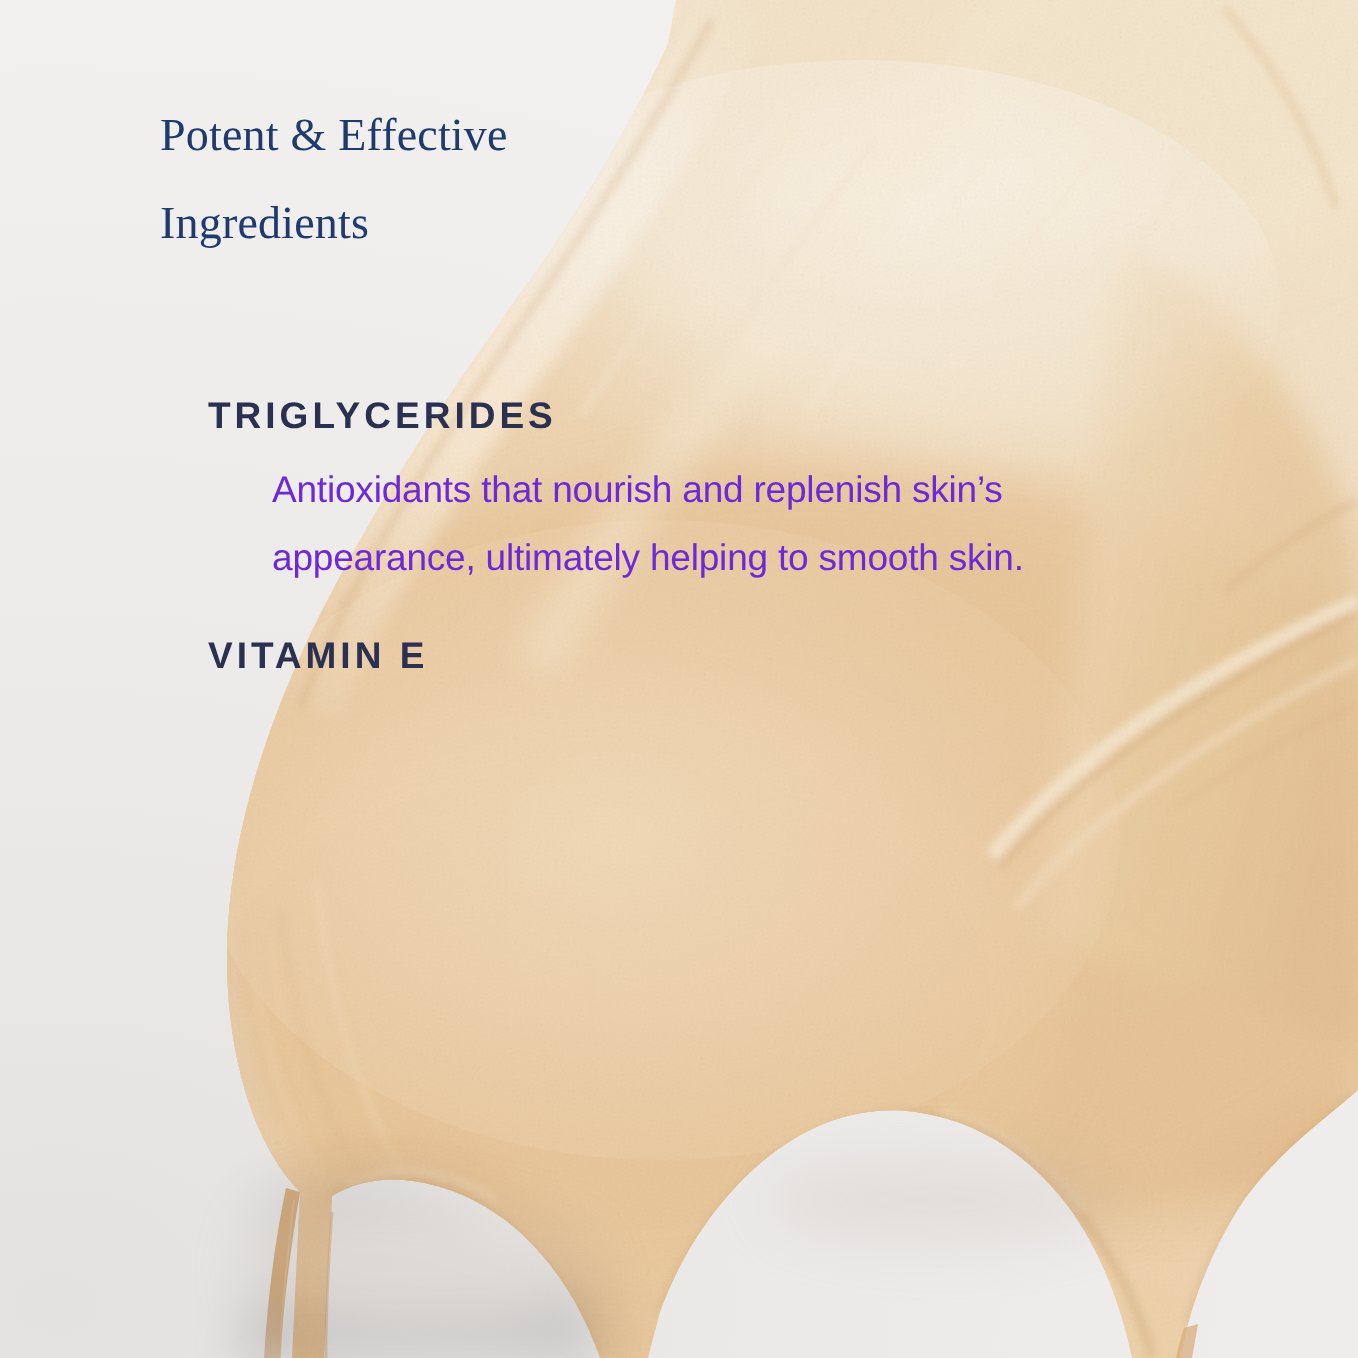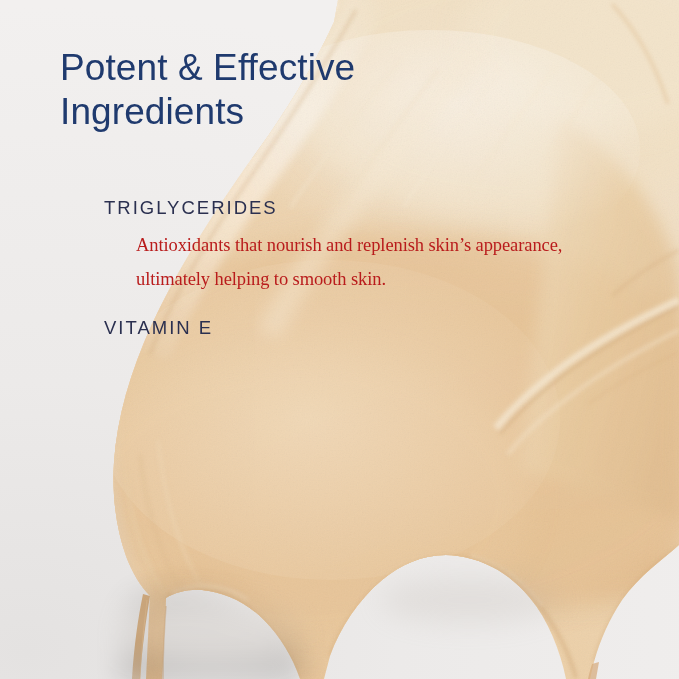--- a/index.html
+++ b/index.html
@@ -40,55 +40,55 @@
   .content {
     position: absolute;
     left: 0;
     top: 0;
     width: 679px;
     height: 679px;
   }
 
   .headline {
     position: absolute;
-    left: 60px;
+    left: 80px;
     top: 46px;
     width: 420px;
-    font-family: Liberation Sans, sans-serif;
-    font-size: 37px;
+    font-family: Liberation Serif, serif;
+    font-size: 23px;
     line-height: 44px;
     color: #1f3a6e;
     letter-spacing: 0.1px;
     white-space: pre-line;
   }
 
   .section {
     position: absolute;
     left: 104px;
     width: 520px;
   }
   .section-1 { top: 197px; }
   .section-2 { top: 317px; }
 
   .sub-heading {
     font-family: "Liberation Sans", sans-serif;
     font-size: 18.5px;
     line-height: 22px;
     letter-spacing: 2.0px;
     color: #2b3050;
-    font-weight: 400;
+    font-weight: 700;
     margin: 0;
   }
 
   .body-copy {
     margin: 9px 0 0 32px;
-    font-family: Liberation Serif, serif;
+    font-family: Liberation Sans, sans-serif;
     font-size: 18.5px;
     line-height: 34px;
-    color: #b91c1c;
+    color: #6d28d9;
     letter-spacing: -0.1px;
     width: 470px;
   }
 </style>
 </head>
 <body>
 
 <div id="canvas">
 
   <div class="bg-wash"></div>

